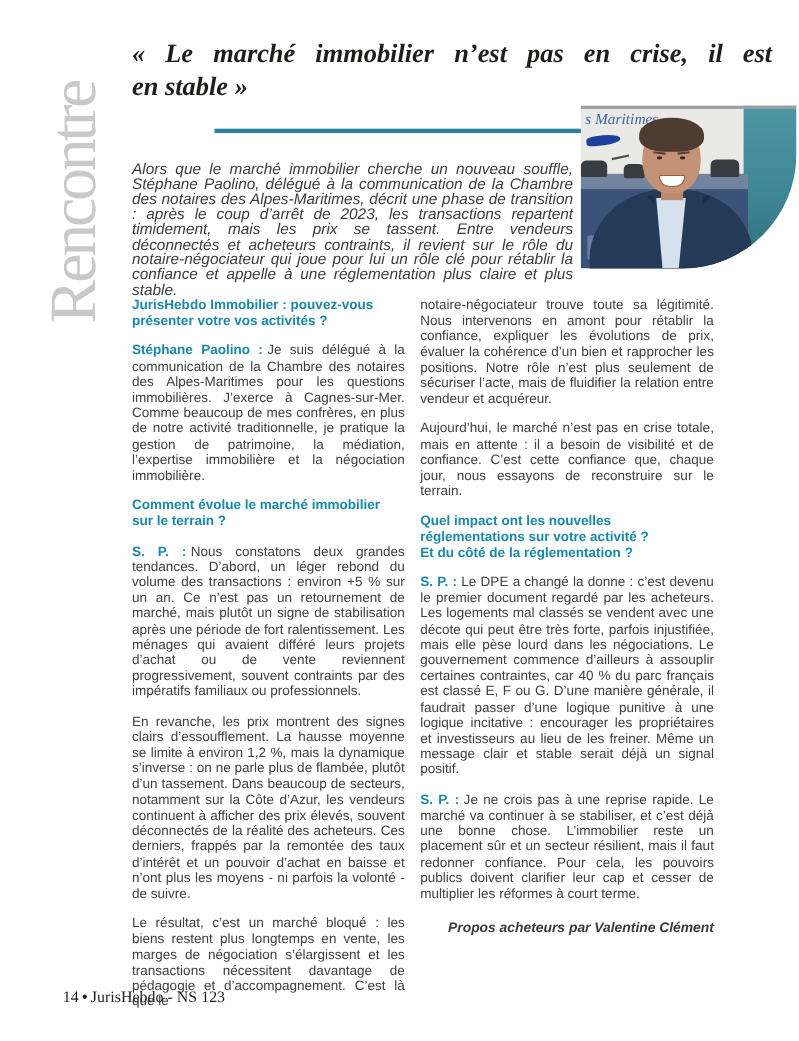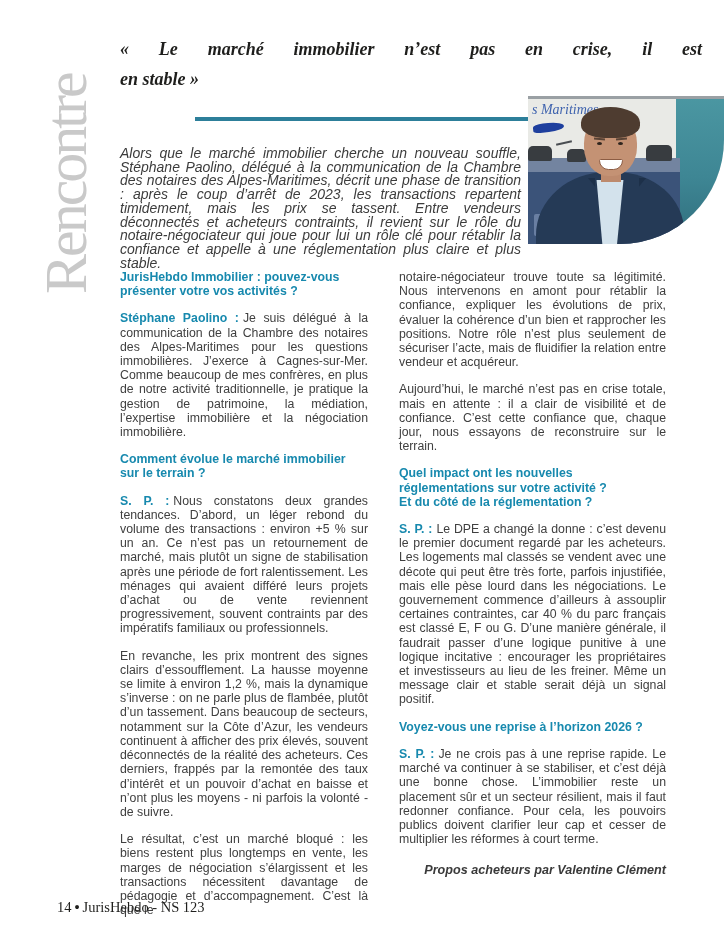--- a/index.html
+++ b/index.html
@@ -12,21 +12,21 @@
     position:absolute;left:34px;top:294px;
     transform:rotate(-90deg);transform-origin:0 0;
     font-family:"Liberation Serif", serif;
     font-size:60px;letter-spacing:-3px;color:#c9c9c9;
     white-space:nowrap;line-height:64px;width:270px;
   }
   
   .title{
     position:absolute;left:120px;top:34px;width:582px;
     font-family:"Liberation Serif", serif;font-style:italic;font-weight:700;
-    font-size:18px;line-height:30px;color:#1e1e1c;
+    font-size:24px;line-height:30px;color:#1e1e1c;
   }
   .title .l1{text-align:justify;text-align-last:justify;}
   .title .l2{text-align:left;}
   
   .rule{position:absolute;left:195px;top:117px;width:334px;height:4px;background:#2d7f9a;}
   
   .intro{
     position:absolute;left:120px;top:147px;width:401px;
     font-style:italic;font-size:14px;line-height:13.7px;
     text-align:justify;color:#3c3c3c;
@@ -67,21 +67,21 @@
   .hair{position:absolute;left:53px;top:11px;width:59px;height:31px;
     background:#4e3c30;border-radius:50% 50% 40% 40%;}
   .brow{position:absolute;width:11px;height:2px;background:#5a4335;top:42px;}
   .brow.b1{left:66px;transform:rotate(6deg);}
   .brow.b2{left:88px;transform:rotate(-6deg);}
   .eye{position:absolute;width:5px;height:3px;background:#2e241d;border-radius:50%;top:46px;}
   .eye.e1{left:69px;} .eye.e2{left:90px;}
   .smile{position:absolute;left:71px;top:63px;width:22px;height:9px;background:#ffffff;
     border-radius:2px 2px 12px 12px;border:1px solid #8c5c43;}
   
-  .columns{position:absolute;left:120px;top:270px;width:546px;display:flex;gap:31px;}
+  .columns{position:absolute;left:120px;top:270px;width:546px;display:flex;gap:14px;}
   .col{font-size:12.3px;line-height:14.2px;text-align:justify;}
   .col.left{width:248px;}
   .col.right{width:267px;}
   .col h3{
     margin:0 0 13px;font-size:12.3px;line-height:14.2px;font-weight:700;
     color:#1789ae;white-space:pre-line;text-align:left;
   }
   .col p{margin:0 0 13px;}
   .lead{color:#1789ae;font-weight:700;margin-right:4px;}
   .byline{
@@ -140,25 +140,24 @@
   <div class="col left">
     <h3>JurisHebdo Immobilier : pouvez-vous présenter votre vos activités ?</h3>
     <p><span class="lead">Stéphane Paolino :</span><span>Je suis délégué à la communication de la Chambre des notaires des Alpes-Maritimes pour les questions immobilières. J’exerce à Cagnes-sur-Mer. Comme beaucoup de mes confrères, en plus de notre activité traditionnelle, je pratique la gestion de patrimoine, la médiation, l’expertise immobilière et la négociation immobilière.</span></p>
     <h3>Comment évolue le marché immobilier sur le terrain ?</h3>
     <p><span class="lead">S. P. :</span><span>Nous constatons deux grandes tendances. D’abord, un léger rebond du volume des transactions : environ +5 % sur un an. Ce n’est pas un retournement de marché, mais plutôt un signe de stabilisation après une période de fort ralentissement. Les ménages qui avaient différé leurs projets d’achat ou de vente reviennent progressivement, souvent contraints par des impératifs familiaux ou professionnels.</span></p>
     <p>En revanche, les prix montrent des signes clairs d’essoufflement. La hausse moyenne se limite à environ 1,2 %, mais la dynamique s’inverse : on ne parle plus de flambée, plutôt d’un tassement. Dans beaucoup de secteurs, notamment sur la Côte d’Azur, les vendeurs continuent à afficher des prix élevés, souvent déconnectés de la réalité des acheteurs. Ces derniers, frappés par la remontée des taux d’intérêt et un pouvoir d’achat en baisse et n’ont plus les moyens - ni parfois la volonté - de suivre.</p>
     <p>Le résultat, c’est un marché bloqué : les biens restent plus longtemps en vente, les marges de négociation s’élargissent et les transactions nécessitent davantage de pédagogie et d’accompagnement. C’est là que le</p>
   </div>
   <div class="col right">
     <p>notaire-négociateur trouve toute sa légitimité. Nous intervenons en amont pour rétablir la confiance, expliquer les évolutions de prix, évaluer la cohérence d’un bien et rapprocher les positions. Notre rôle n’est plus seulement de sécuriser l’acte, mais de fluidifier la relation entre vendeur et acquéreur.</p>
-    <p>Aujourd’hui, le marché n’est pas en crise totale, mais en attente : il a clair de visibilité et de confiance. C’est cette confiance que, chaque jour, nous essayons de reconstruire sur le terrain.</p>
+    <p>Aujourd’hui, le marché n’est pas en crise totale, mais en attente : il a besoin de visibilité et de confiance. C’est cette confiance que, chaque jour, nous essayons de reconstruire sur le terrain.</p>
     <h3>Quel impact ont les nouvelles réglementations sur votre activité ?
 Et du côté de la réglementation ?</h3>
     <p><span class="lead">S. P. :</span><span>Le DPE a changé la donne : c’est devenu le premier document regardé par les acheteurs. Les logements mal classés se vendent avec une décote qui peut être très forte, parfois injustifiée, mais elle pèse lourd dans les négociations. Le gouvernement commence d’ailleurs à assouplir certaines contraintes, car 40 % du parc français est classé E, F ou G. D’une manière générale, il faudrait passer d’une logique punitive à une logique incitative : encourager les propriétaires et investisseurs au lieu de les freiner. Même un message clair et stable serait déjà un signal positif.</span></p>
-    <h3>Voyez-vous une reprise à l’horizon 2026 ?</h3>
     <p><span class="lead">S. P. :</span><span>Je ne crois pas à une reprise rapide. Le marché va continuer à se stabiliser, et c’est déjà une bonne chose. L’immobilier reste un placement sûr et un secteur résilient, mais il faut redonner confiance. Pour cela, les pouvoirs publics doivent clarifier leur cap et cesser de multiplier les réformes à court terme.</span></p>
     <div class="byline">Propos acheteurs par Valentine Clément</div>
   </div>
 </div>
 
 <div class="footer">
   <span class="num">14</span><span class="sep">•</span><span class="journal">JurisHebdo - NS 123</span>
 </div>
 
 </body></html>

